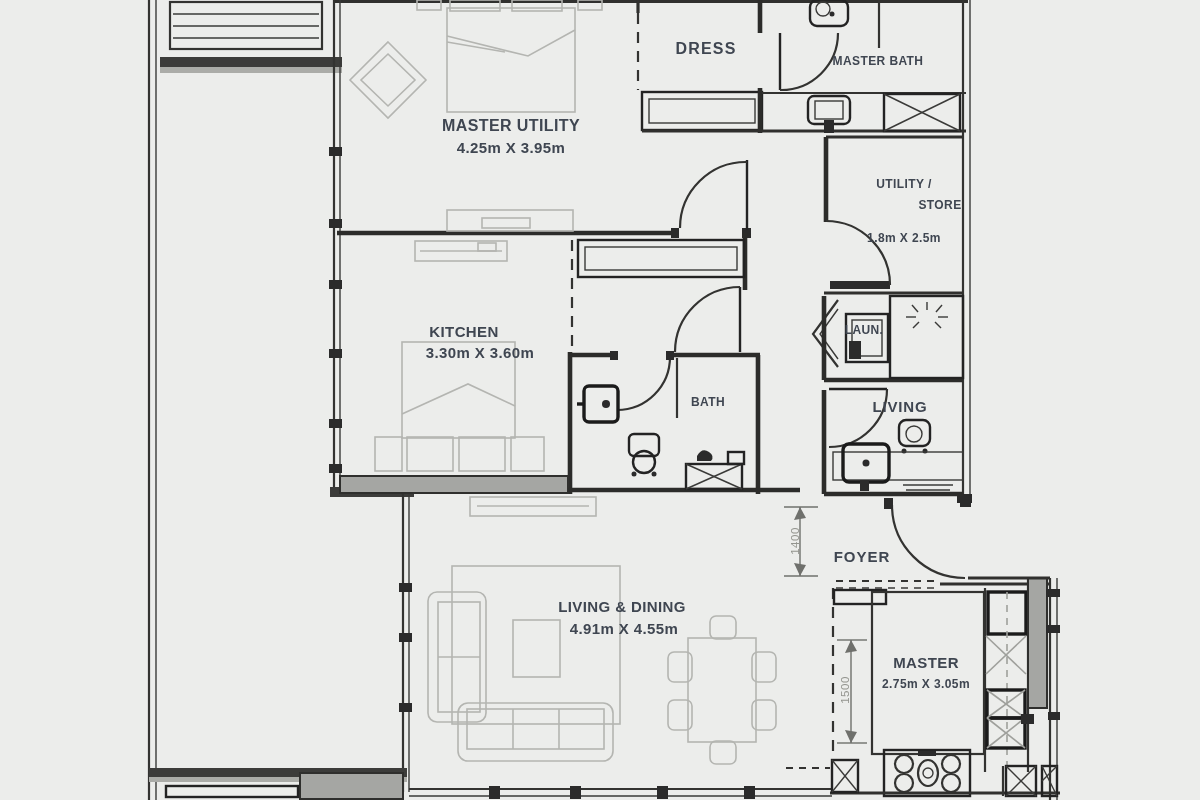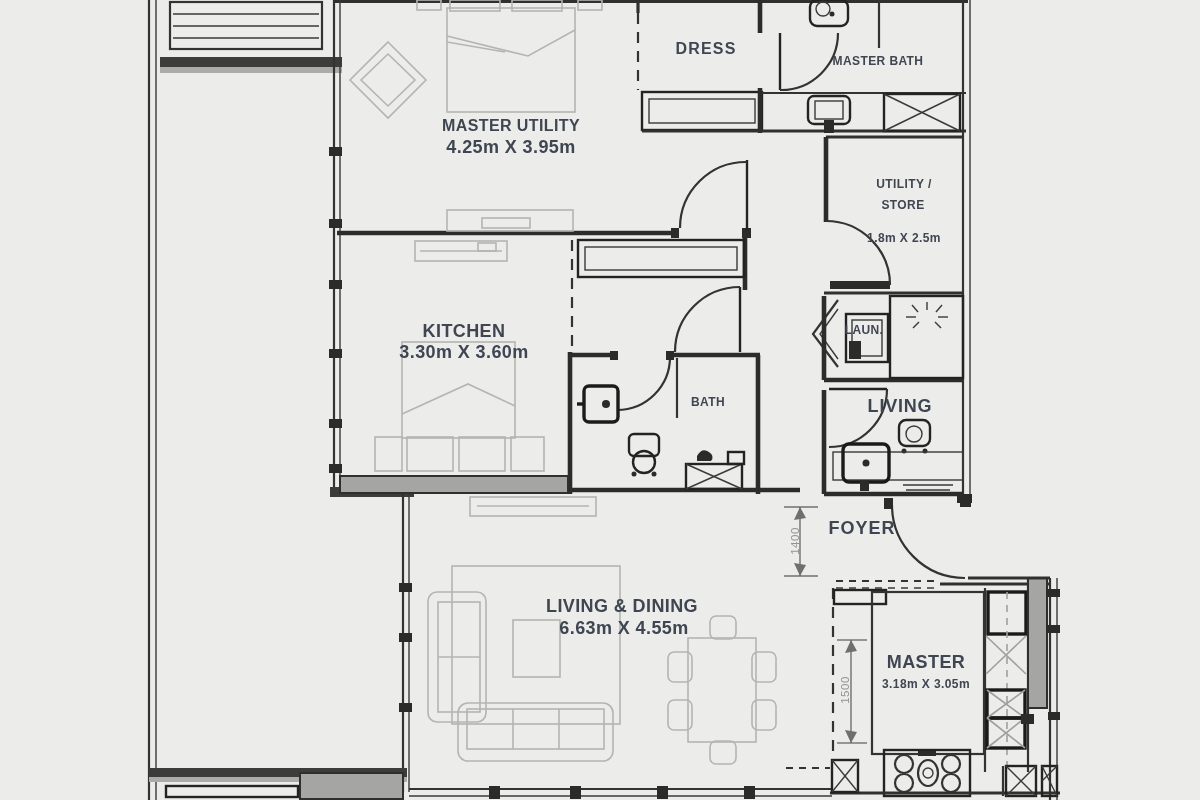--- a/index.html
+++ b/index.html
@@ -24,21 +24,21 @@
   .shd{fill:#3c3c3a;stroke:none}
   .shd2{fill:#abaca8;stroke:none}
   .dim{stroke:#6f706c;stroke-width:1.4;fill:none}
   .dimt{fill:#6f706c;stroke:none}
   
   .lbl{
     position:absolute;transform:translate(-50%,-50%);
     color:#3F4651;font-weight:700;letter-spacing:.4px;
     white-space:nowrap;text-align:center;z-index:5;
   }
-  .s16{font-size:16px}.s15{font-size:18px}.s14{font-size:12px}
+  .s16{font-size:16px}.s15{font-size:15px}.s14{font-size:12px}
   .dimlbl{
     position:absolute;transform:translate(-50%,-50%) rotate(-90deg);
     color:#93948E;font-weight:400;font-size:11.5px;letter-spacing:.5px;z-index:5;
   }
 </style>
 </head>
 <body>
 
 <div id="stage">
 
@@ -417,36 +417,36 @@
 </svg>
 
   <div class="lbl s16" style="left:511px;top:126px">MASTER UTILITY</div>
   <div class="lbl s15" style="left:511px;top:147px">4.25m X 3.95m</div>
 
   <div class="lbl s16" style="left:706px;top:49px;letter-spacing:1.2px">DRESS</div>
 
   <div class="lbl s14" style="left:878px;top:61px">MASTER BATH</div>
 
   <div class="lbl s14" style="left:904px;top:184px">UTILITY /</div>
-  <div class="lbl s14" style="left:903px;top:205px">STORE</div>
+  <div class="lbl s14" style="left:940px;top:205px">STORE</div>
   <div class="lbl s14" style="left:904px;top:238px">1.8m X 2.5m</div>
 
   <div class="lbl s15" style="left:464px;top:331px">KITCHEN</div>
-  <div class="lbl s15" style="left:464px;top:352px">3.30m X 3.60m</div>
+  <div class="lbl s15" style="left:480px;top:352px">3.30m X 3.60m</div>
 
   <div class="lbl s14" style="left:708px;top:402px">BATH</div>
 
   <div class="lbl s14" style="left:864px;top:330px">LAUN.</div>
 
   <div class="lbl s15" style="left:900px;top:406px;letter-spacing:.8px">LIVING</div>
 
-  <div class="lbl s15" style="left:862px;top:528px;letter-spacing:1px">FOYER</div>
+  <div class="lbl s15" style="left:862px;top:556px;letter-spacing:1px">FOYER</div>
 
   <div class="lbl s15" style="left:622px;top:606px">LIVING &amp; DINING</div>
-  <div class="lbl s15" style="left:624px;top:628px">6.63m X 4.55m</div>
+  <div class="lbl s15" style="left:624px;top:628px">4.91m X 4.55m</div>
 
   <div class="lbl s15" style="left:926px;top:662px">MASTER</div>
-  <div class="lbl s14" style="left:926px;top:684px">3.18m X 3.05m</div>
+  <div class="lbl s14" style="left:926px;top:684px">2.75m X 3.05m</div>
 
   <div class="dimlbl" style="left:795px;top:541px">1400</div>
   <div class="dimlbl" style="left:845px;top:690px">1500</div>
 
 </div>
 
 </body></html>

